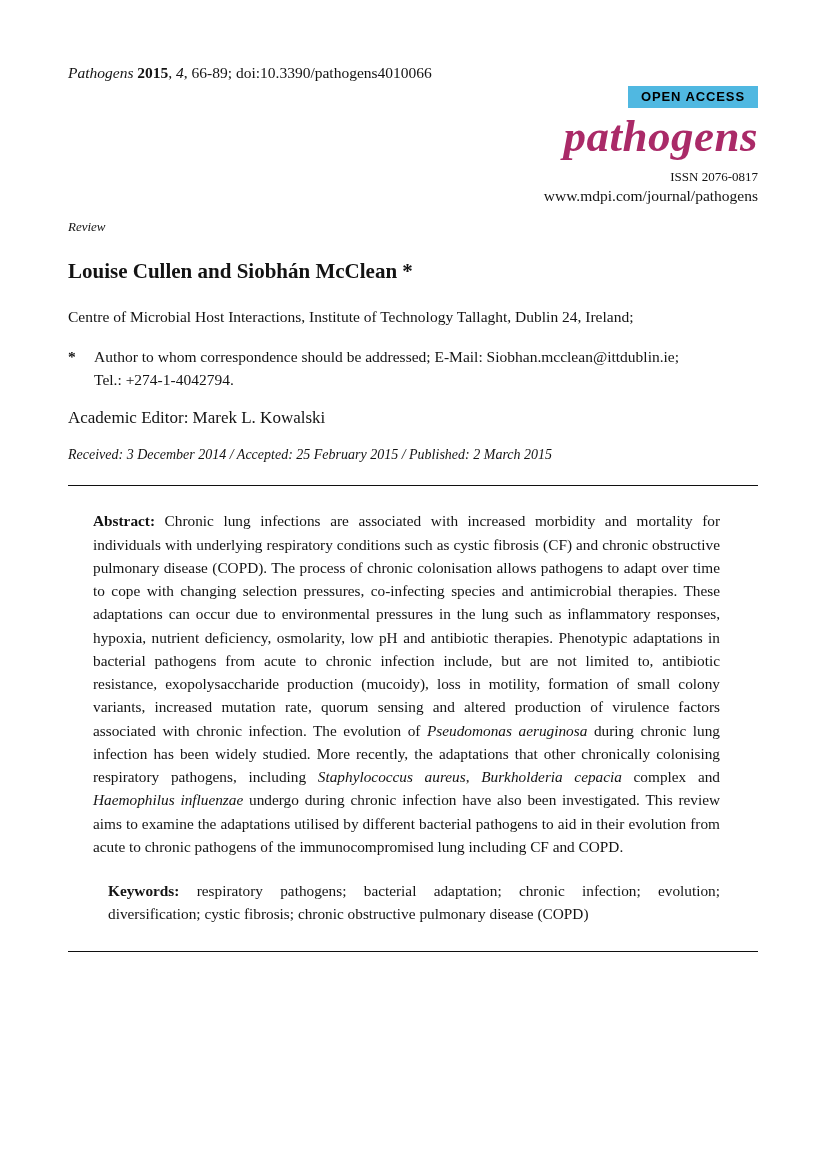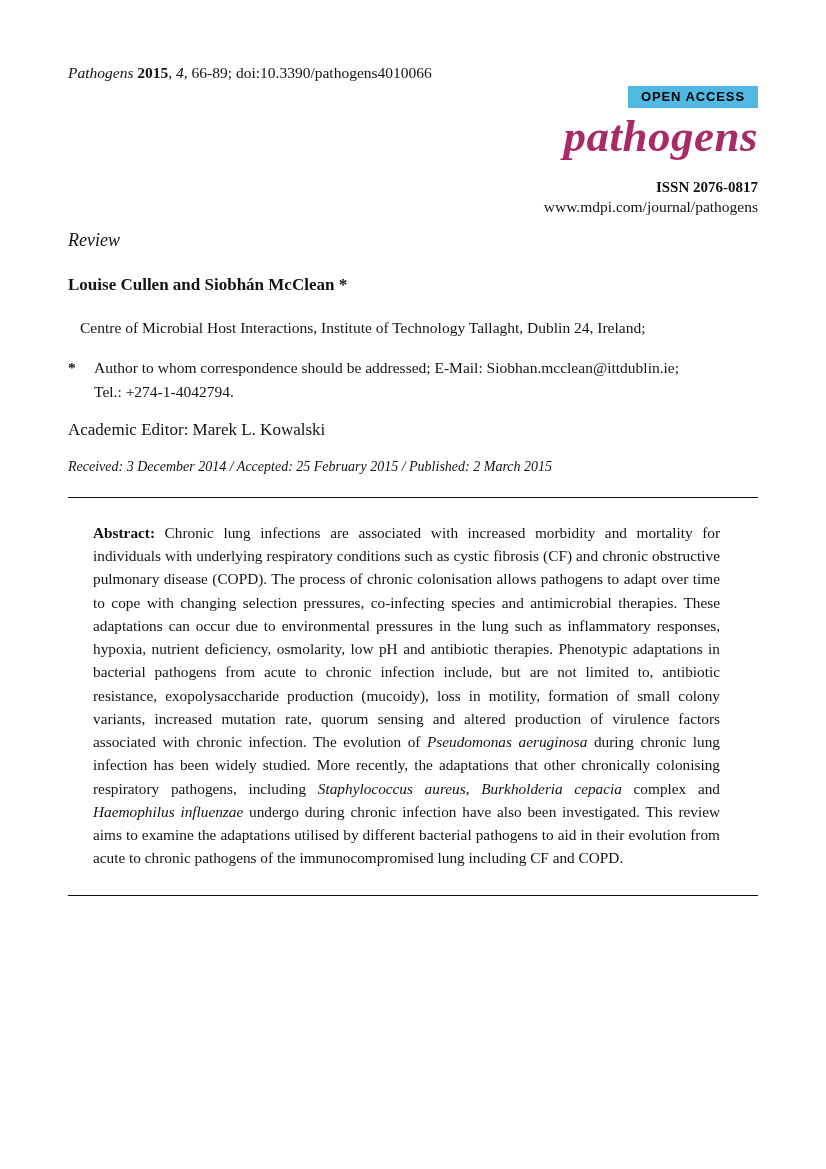--- a/index.html
+++ b/index.html
@@ -33,36 +33,36 @@
   .logo {
     font-family: "Liberation Serif", serif;
     font-style: italic;
     font-weight: bold;
     font-size: 45px;
     line-height: 1.05;
     color: #aa2a68;
     margin-top: 5px;
     letter-spacing: 0.5px;
   }
-  .issn { font-size: 15px; font-weight: bold; margin-top: 17px; line-height: 1.3; }
+  .issn { font-size: 13px; font-weight: normal; margin-top: 8px; line-height: 1.3; }
   .site { font-size: 15.5px; line-height: 1.35; }
 
-  .review { font-style: italic; font-size: 18px; margin-top: 12px; }
+  .review { font-style: italic; font-size: 13px; margin-top: 12px; }
 
   .title {
     font-size: 21.5px;
     font-weight: bold;
     line-height: 1.3;
     margin-top: 25px;
     letter-spacing: 0.2px;
   }
-  .authors { font-weight: bold; font-size: 17px; margin-top: 24px; }
+  .authors { font-weight: bold; font-size: 21px; margin-top: 24px; }
 
   .affiliation { font-size: 15.5px; margin-top: 21px; line-height: 1.5; }
-  .affiliation .line { display: block; margin-left: 12px; }
+  .affiliation .line { display: block; }
 
   .corresp { display: flex; font-size: 15.5px; margin-top: 17px; line-height: 1.5; }
   .corresp .star { flex: none; width: 26px; font-weight: bold; }
   .corresp-text { flex: 1; }
   .corresp-text .line { display: block; text-align: justify; }
 
   .editor { font-size: 17px; margin-top: 17px; }
   .dates { font-size: 14px; font-style: italic; margin-top: 19px; }
 
   hr.rule {
@@ -126,16 +126,17 @@
   </div>
 
   <p class="editor">Academic Editor: Marek L. Kowalski</p>
 
   <p class="dates">Received: 3 December 2014 / Accepted: 25 February 2015 / Published: 2 March 2015</p>
 
   <hr class="rule">
 
   <p class="abstract"><b>Abstract: </b><span>Chronic lung infections are associated with increased morbidity and mortality for individuals with underlying respiratory conditions such as cystic fibrosis (CF) and chronic obstructive pulmonary disease (COPD). The process of chronic colonisation allows pathogens to adapt over time to cope with changing selection pressures, co-infecting species and antimicrobial therapies. These adaptations can occur due to environmental pressures in the lung such as inflammatory responses, hypoxia, nutrient deficiency, osmolarity, low pH and antibiotic therapies. Phenotypic adaptations in bacterial pathogens from acute to chronic infection include, but are not limited to, antibiotic resistance, exopolysaccharide production (mucoidy), loss in motility, formation of small colony variants, increased mutation rate, quorum sensing and altered production of virulence factors associated with chronic infection. The evolution of </span><i>Pseudomonas aeruginosa</i><span> during chronic lung infection has been widely studied. More recently, the adaptations that other chronically colonising respiratory pathogens, including </span><i>Staphylococcus aureus</i><span>, </span><i>Burkholderia cepacia</i><span> complex and </span><i>Haemophilus influenzae</i><span> undergo during chronic infection have also been investigated. This review aims to examine the adaptations utilised by different bacterial pathogens to aid in their evolution from acute to chronic pathogens of the immunocompromised lung including CF and COPD.</span></p>
 
+  <p class="keywords"><b>Keywords: </b><span>respiratory pathogens; bacterial adaptation; chronic infection; evolution; diversification; cystic fibrosis; chronic obstructive pulmonary disease (COPD)</span></p>
 
   <hr class="rule-bottom">
 
 </div>
 
 </body></html>

